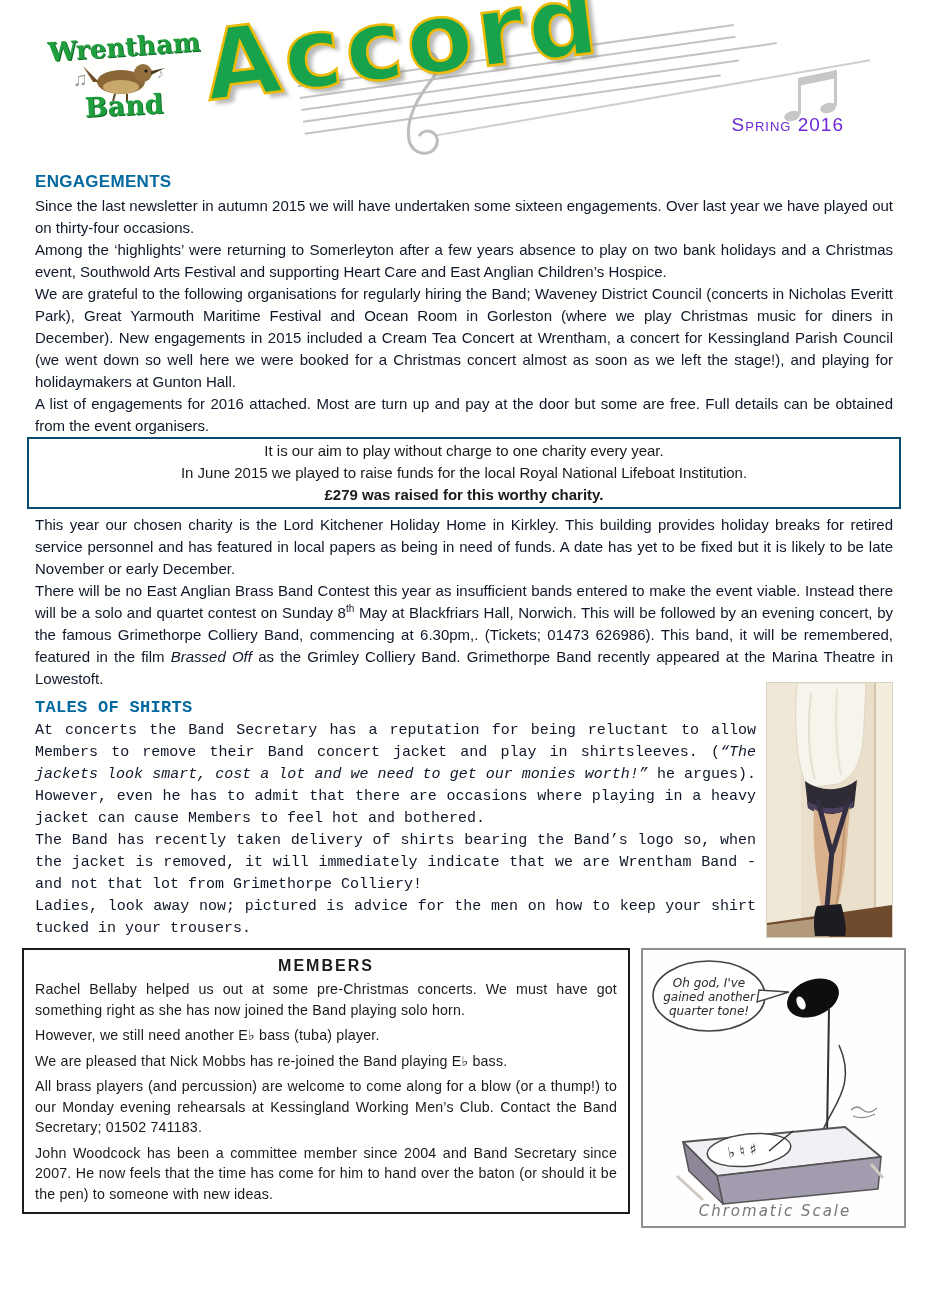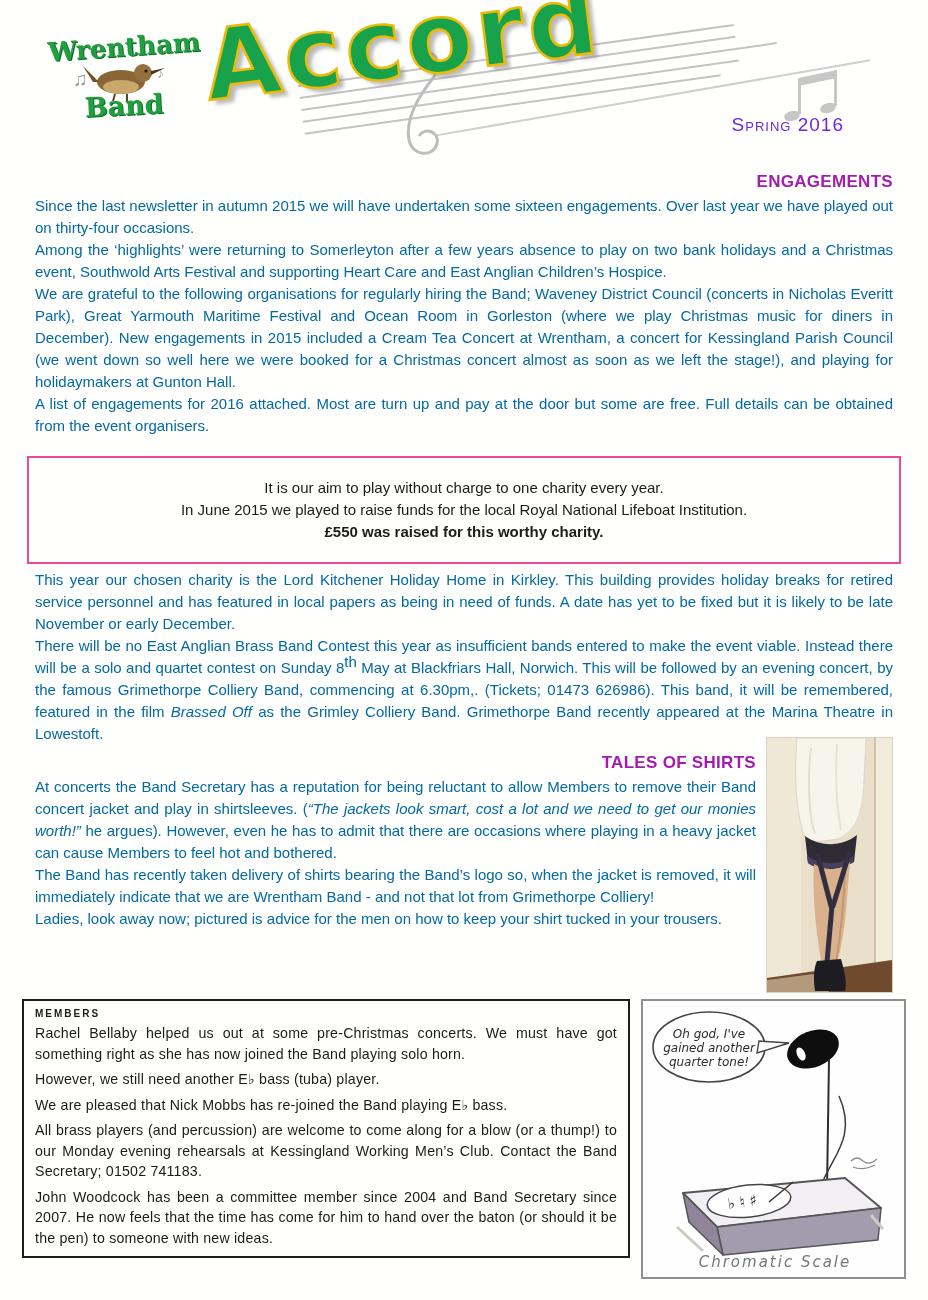--- a/index.html
+++ b/index.html
@@ -21,38 +21,38 @@
     font-family:"DejaVu Sans",sans-serif;font-weight:800;font-size:97px;line-height:1;
     color:#17a24b;letter-spacing:4px;
     -webkit-text-stroke:2.5px #edba06;
     text-shadow:5px 5px 4px rgba(130,130,130,.55);
     transform:rotate(-7deg);transform-origin:0 90%;
   }
   #issue-date{position:absolute;top:114px;right:84px;font-size:19px;color:#6d28d9;
     font-variant:small-caps;letter-spacing:1px;}
   
   #content{margin:0 35px 0 35px;}
-  .sec-heading{font-size:17px;font-weight:bold;text-align:right;letter-spacing:.3px;
-    margin:4px 0 3px 0;color:#a21caf;}
-  .para{font-size:15px;line-height:22px;text-align:justify;margin:0;color:#0369a1;}
+  .sec-heading{font-size:17px;font-weight:bold;text-align:left;letter-spacing:.3px;
+    margin:4px 0 3px 0;color:#0369a1;}
+  .para{font-size:15px;line-height:22px;text-align:justify;margin:0;color:#0f172a;}
   .italic{font-style:italic;}
-  sup.sup{font-size:15px;vertical-align:super;line-height:0;}
-  #charity-box{border:2px solid #ec4899;margin:19px -8px 5px -8px;padding:19px 10px;
+  sup.sup{font-size:10px;vertical-align:super;line-height:0;}
+  #charity-box{border:2px solid #0c4a6e;margin:0 -8px 5px -8px;padding:1px 10px;
     text-align:center;}
   .charity-line{font-size:15px;line-height:22px;}
   .charity-bold{font-weight:bold;}
   
-  #shirts-section{margin-top:8px;}
+  #shirts-section{margin-top:8px;font-family:Liberation Mono, monospace;}
   #shirt-photo{float:right;width:125px;height:254px;margin:-16px 0 6px 10px;
     border:1px solid #d8d2c2;background:#eae0cc;}
   
   #bottom-row{clear:both;display:flex;align-items:flex-start;gap:11px;
     margin:8px -8px 0 -13px;}
   #members-box{flex:0 0 582px;border:2px solid #1d1d1d;padding:5px 11px 8px 11px;}
-  #members-heading{font-size:10px;font-weight:bold;text-align:left;letter-spacing:2px;
+  #members-heading{font-size:16px;font-weight:bold;text-align:center;letter-spacing:2px;
     margin:2px 0 4px 0;}
   .members-para{font-size:14.2px;line-height:20.5px;text-align:justify;margin:0 0 5px 0;
     letter-spacing:.2px;}
   .members-para:last-child{margin-bottom:0;}
   #cartoon-box{flex:0 0 261px;height:276px;border:2px solid #8f8f8f;background:#fefefe;}
 </style>
 </head>
 <body>
 
 <div id="page">
@@ -105,21 +105,21 @@
     <div>
       <div class="sec-heading">ENGAGEMENTS</div>
       <p class="para">Since the last newsletter in autumn 2015 we will have undertaken some sixteen engagements. Over last year we have played out on thirty-four occasions.</p>
       <p class="para">Among the ‘highlights’ were returning to Somerleyton after a few years absence to play on two bank holidays and a Christmas event, Southwold Arts Festival and supporting Heart Care and East Anglian Children’s Hospice.</p>
       <p class="para">We are grateful to the following organisations for regularly hiring the Band; Waveney District Council (concerts in Nicholas Everitt Park), Great Yarmouth Maritime Festival and Ocean Room in Gorleston (where we play Christmas music for diners in December). New engagements in 2015 included a Cream Tea Concert at Wrentham, a concert for Kessingland Parish Council (we went down so well here we were booked for a Christmas concert almost as soon as we left the stage!), and playing for holidaymakers at Gunton Hall.</p>
       <p class="para">A list of engagements for 2016 attached. Most are turn up and pay at the door but some are free. Full details can be obtained from the event organisers.</p>
 
       <div id="charity-box">
         <div class="charity-line">It is our aim to play without charge to one charity every year.</div>
         <div class="charity-line">In June 2015 we played to raise funds for the local Royal National Lifeboat Institution.</div>
-        <div class="charity-line charity-bold">£550 was raised for this worthy charity.</div>
+        <div class="charity-line charity-bold">£279 was raised for this worthy charity.</div>
       </div>
 
       <p class="para">This year our chosen charity is the Lord Kitchener Holiday Home in Kirkley. This building provides holiday breaks for retired service personnel and has featured in local papers as being in need of funds. A date has yet to be fixed but it is likely to be late November or early December.</p>
       <p class="para"><span>There will be no East Anglian Brass Band Contest this year as insufficient bands entered to make the event viable. Instead there will be a solo and quartet contest on Sunday 8</span><sup class="sup">th</sup><span> May at Blackfriars Hall, Norwich. This will be followed by an evening concert, by the famous Grimethorpe Colliery Band, commencing at 6.30pm,. (Tickets; 01473 626986). This band, it will be remembered, featured in the film </span><span class="italic">Brassed Off</span><span> as the Grimley Colliery Band. Grimethorpe Band recently appeared at the Marina Theatre in Lowestoft.</span></p>
     </div>
 
     <div id="shirts-section">
 
       <svg id="shirt-photo" viewBox="0 0 125 254" preserveAspectRatio="none">
         <rect x="0" y="0" width="125" height="254" fill="#e9dfca"></rect>

